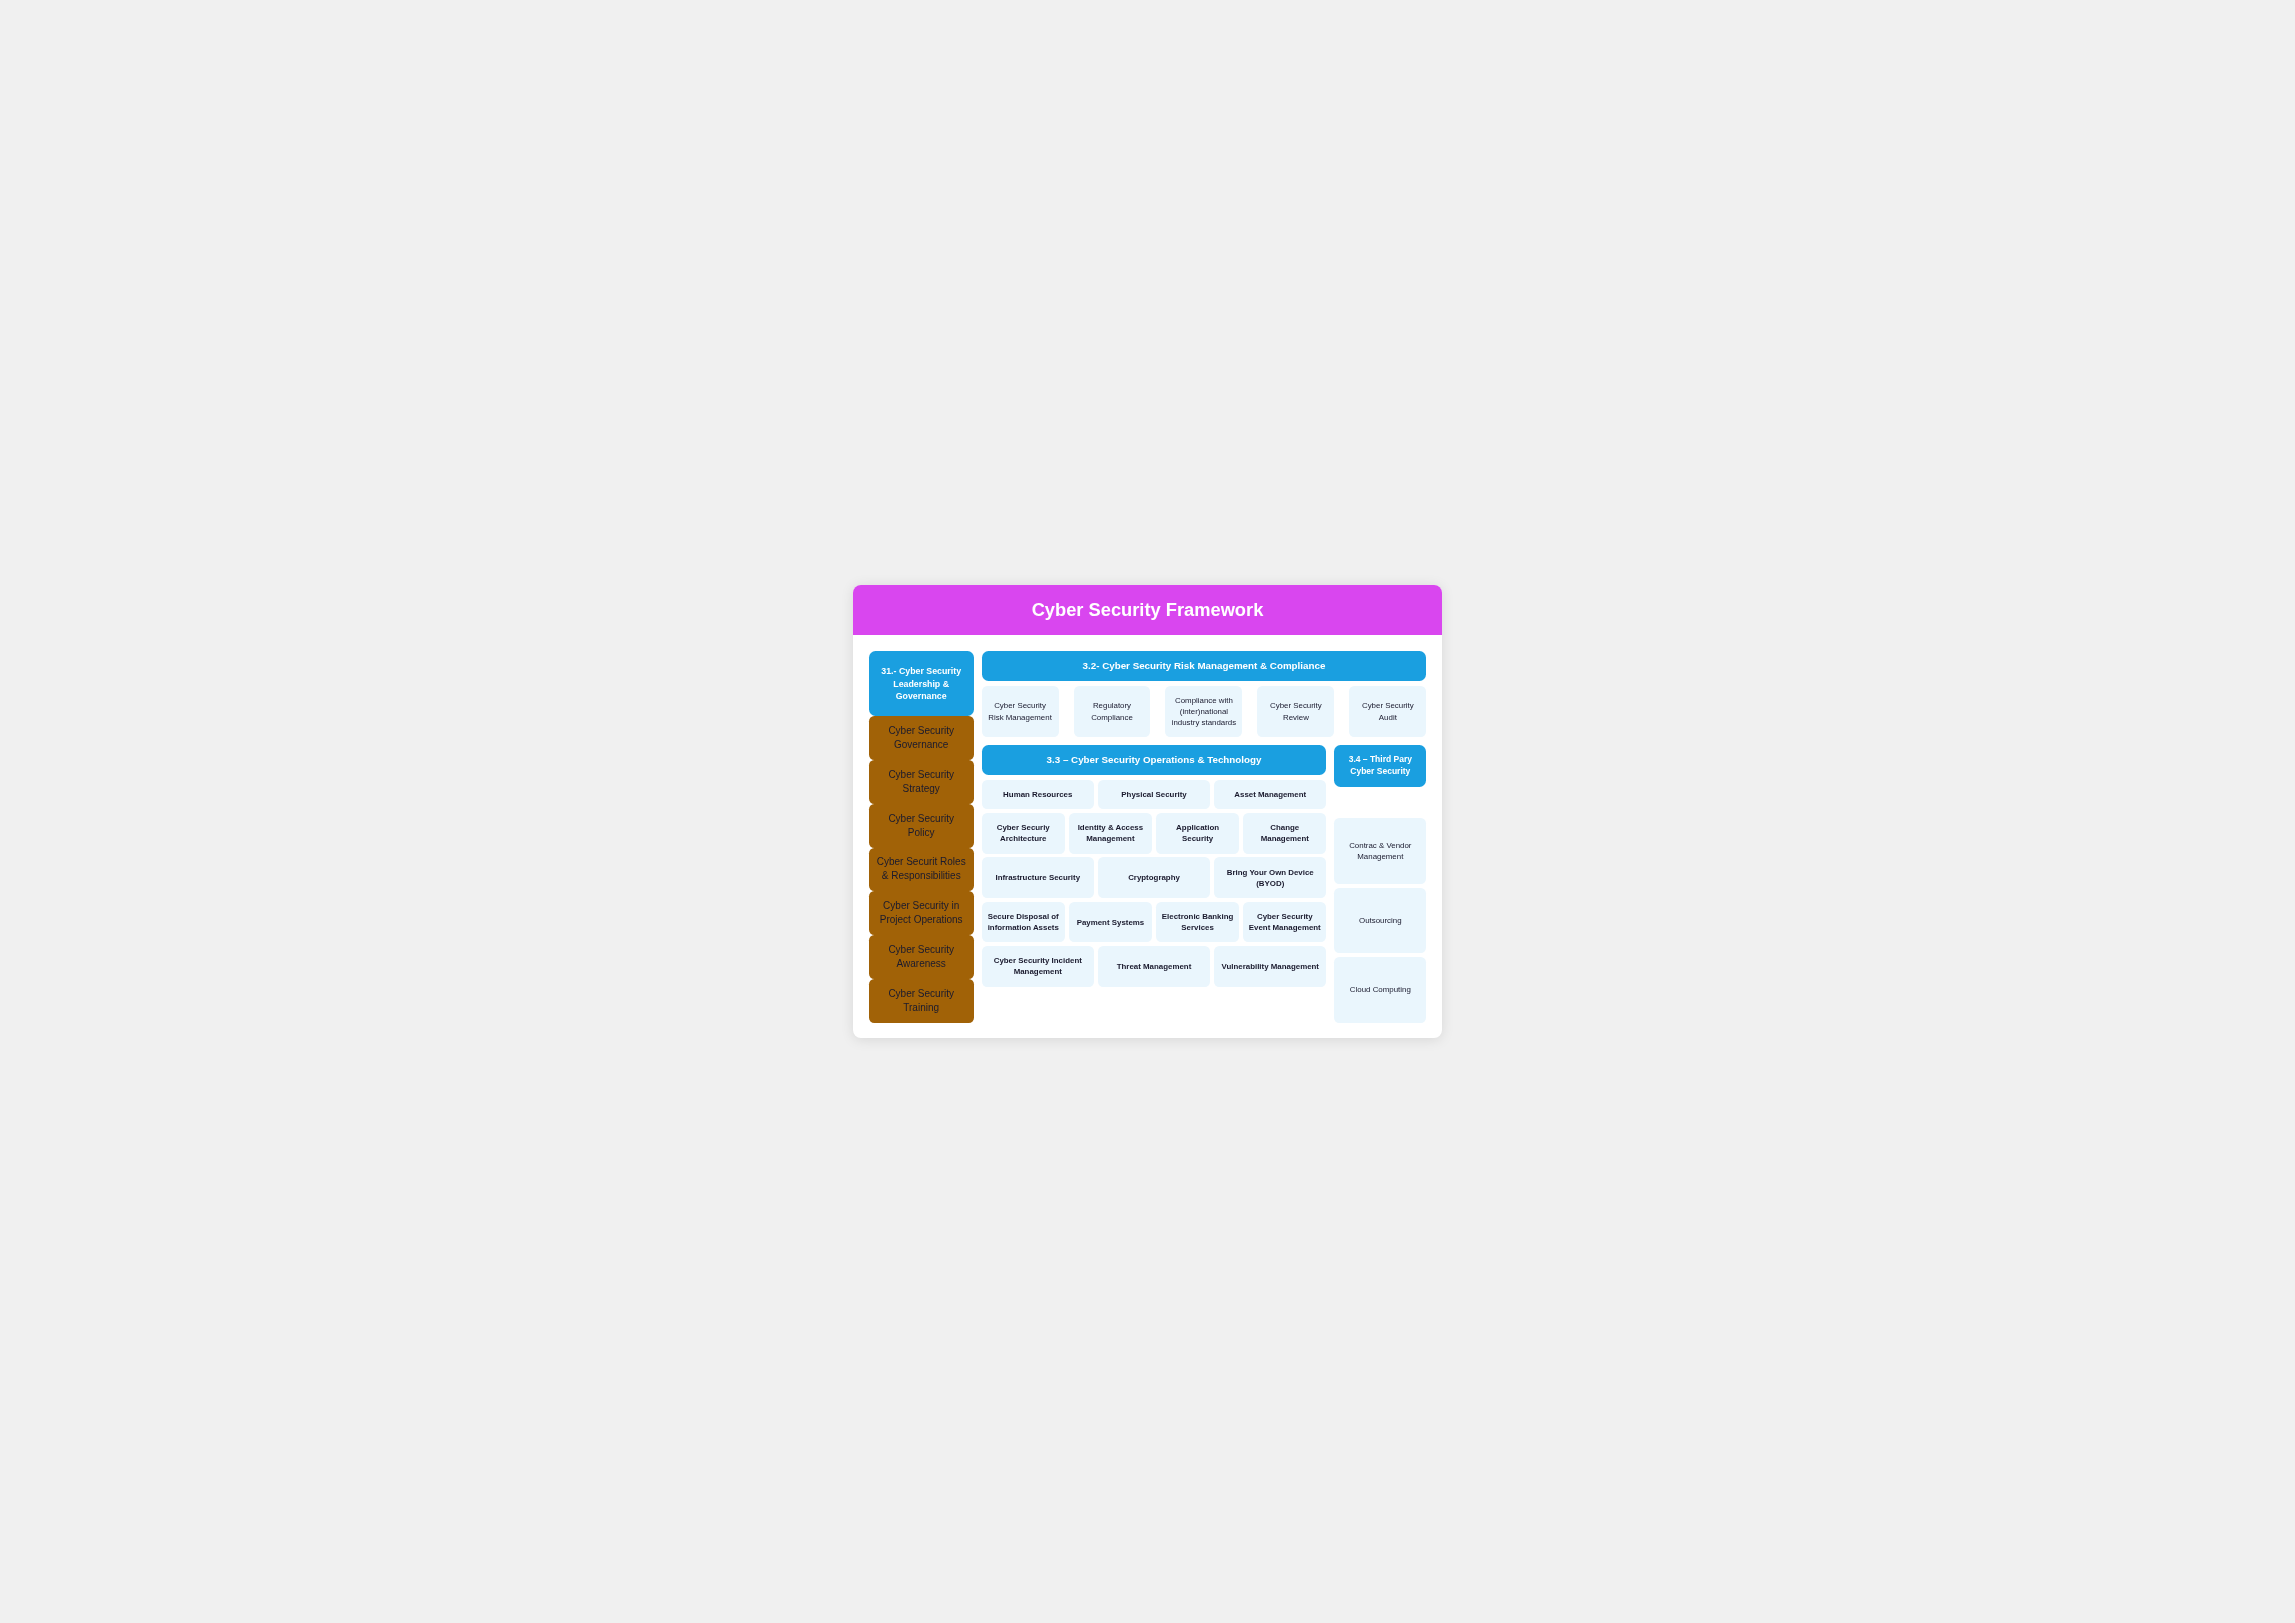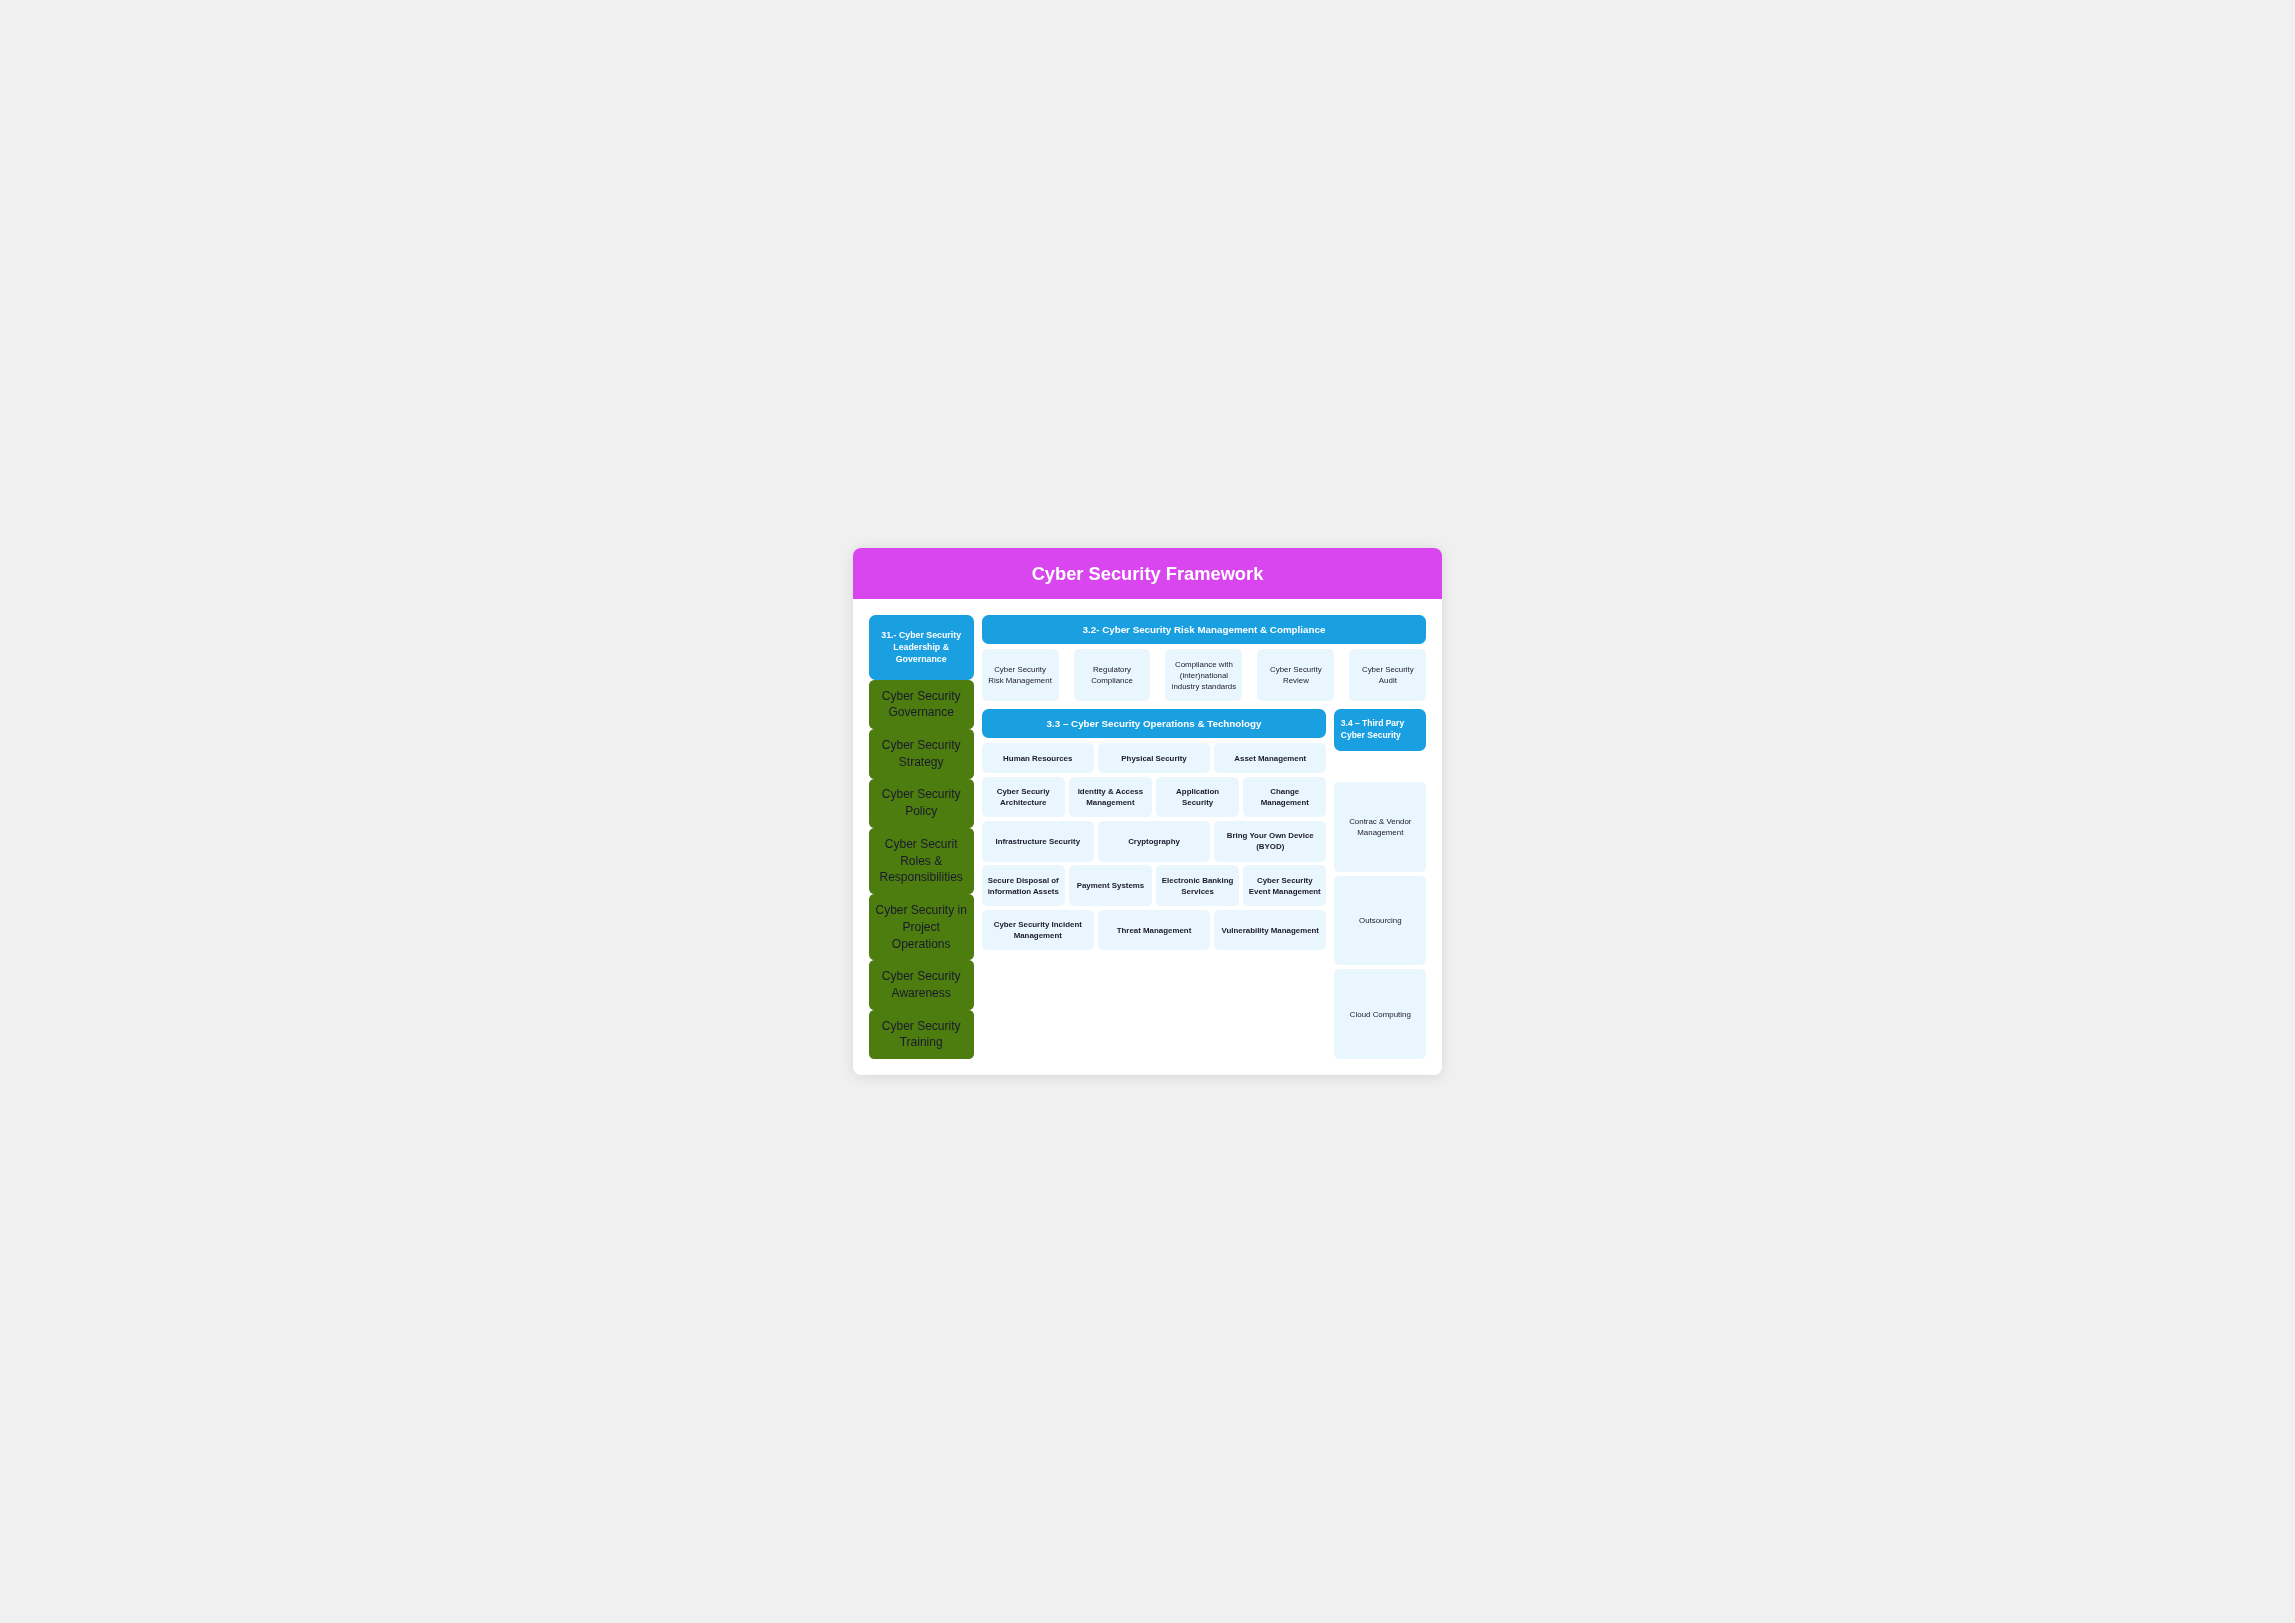--- a/index.html
+++ b/index.html
@@ -50,26 +50,26 @@
       color: white;
       font-size: 8.8px;
       font-weight: 600;
       line-height: 1.4;
       min-height: 65px;
       display: flex;
       align-items: center;
       justify-content: center;
     }
     .left-cell {
-      background: #4d7c0f;
+      background: #a16207;
       border-radius: 5.2px;
       padding: 7.9px 6.5px;
       text-align: center;
       color: #1a1a2e;
-      font-size: 12px;
+      font-size: 10px;
       line-height: 1.4;
       min-height: 39px;
       display: flex;
       align-items: center;
       justify-content: center;
     }
     
     .right-area {
       flex: 1;
       display: flex;
@@ -125,20 +125,21 @@
       width: 92px;
       flex-shrink: 0;
       display: flex;
       flex-direction: column;
       gap: 3.9px;
     }
     .section-34-header {
       background: #1a9fe0;
       border-radius: 6.5px;
       padding: 9.2px 6.5px;
+      text-align: center;
       color: white;
       font-size: 8.5px;
       font-weight: 600;
       line-height: 1.4;
     }
     .section-34-cell {
       background: #eaf6fd;
       border-radius: 5.2px;
       padding: 9.2px 5.2px;
       text-align: center;

